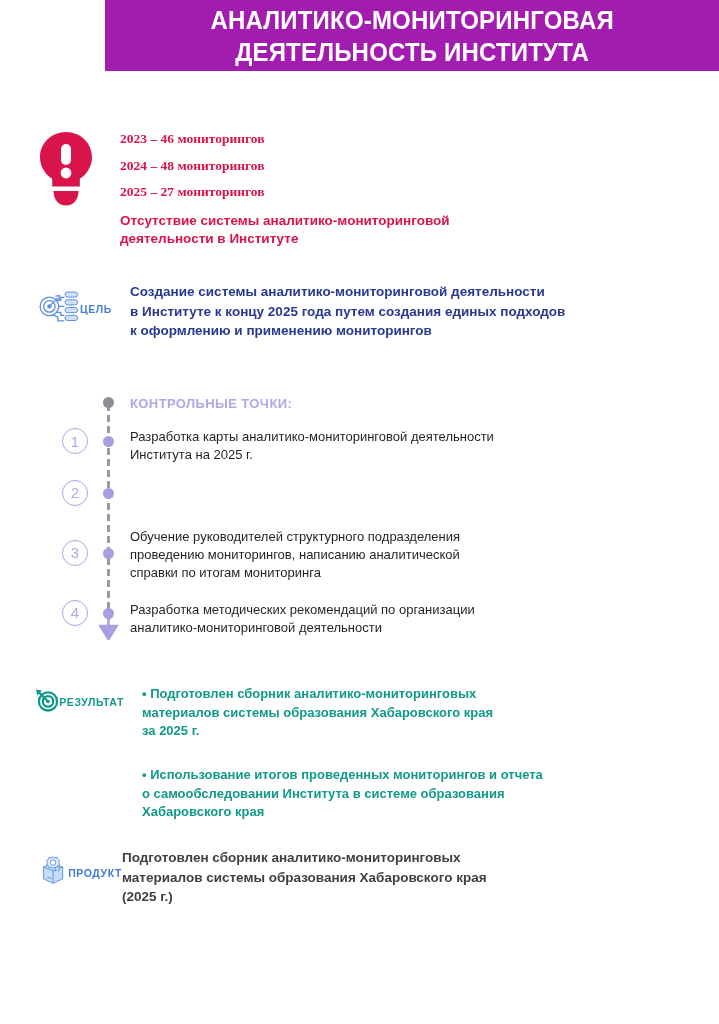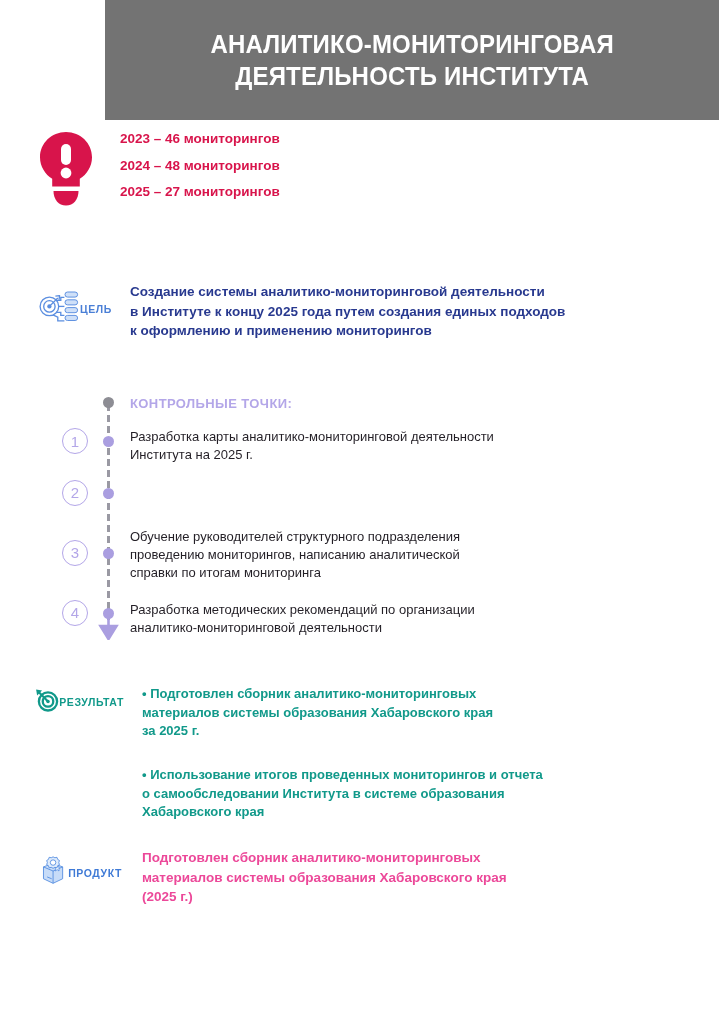--- a/index.html
+++ b/index.html
@@ -14,22 +14,22 @@
     font-family: "Liberation Sans", sans-serif;
     overflow: hidden;
   }
 
   
   .header {
     position: absolute;
     left: 105px;
     top: 0;
     width: 614px;
-    height: 120px;
-    background: #737373;
+    height: 71px;
+    background: #a21caf;
     display: flex;
     align-items: center;
     justify-content: center;
   }
   .header-title {
     color: #ffffff;
     font-size: 25px;
     font-weight: bold;
     line-height: 1.28;
     letter-spacing: 0.2px;
@@ -67,20 +67,21 @@
     margin-left: 20px;
     padding-top: 2px;
   }
   .problem-stat {
     color: #d8144b;
     font-size: 13.5px;
     font-weight: bold;
     line-height: 1.0;
     margin-bottom: 13px;
     white-space: nowrap;
+    font-family: Liberation Serif, serif;
   }
   .problem-note {
     color: #d8144b;
     font-size: 13.5px;
     font-weight: bold;
     line-height: 1.35;
     white-space: pre-line;
     margin-top: 2px;
   }
 
@@ -198,22 +199,21 @@
     white-space: pre-line;
     padding-top: 3px;
   }
   .result-text .blk { margin-bottom: 7px; }
   .result-text .blk:last-child { margin-bottom: 0; }
 
   
   #product-section { left: 38px; top: 838px; }
   .product-caption { color: #3f7ad6; }
   .product-text {
-    margin-left: 20px;
-    color: #ec4899;
+    color: #404040;
     font-size: 13.5px;
     font-weight: bold;
     line-height: 1.45;
     white-space: pre-line;
     padding-top: 10px;
   }
 </style>
 </head>
 <body>
 
@@ -228,20 +228,22 @@
       <path d="M28 2 C13.5 2 2 13.2 2 27.2 C2 36.5 7.2 44.3 14.2 48.8 L14.2 56.5 L41.8 56.5 L41.8 48.8 C48.8 44.3 54 36.5 54 27.2 C54 13.2 42.5 2 28 2 Z" fill="#d8144b"></path>
       <path d="M15.5 61 L40.5 61 C40.5 69.5 35.5 75.5 28 75.5 C20.5 75.5 15.5 69.5 15.5 61 Z" fill="#d8144b"></path>
       <rect x="23" y="14" width="10" height="21" rx="5" fill="#ffffff"></rect>
       <circle cx="28" cy="43" r="5.4" fill="#ffffff"></circle>
     </svg>
   </div>
   <div class="problem-lines">
     <div class="problem-stat">2023 – 46 мониторингов</div>
     <div class="problem-stat">2024 – 48 мониторингов</div>
     <div class="problem-stat">2025 – 27 мониторингов</div>
+    <div class="problem-note">Отсутствие системы аналитико-мониторинговой
+деятельности в Институте</div>
   </div>
 </div>
 
 <div class="section" id="goal-section">
   <div class="icon-col" style="width:74px;flex:0 0 74px;">
     <svg width="70" height="58" viewBox="0 0 70 58">
       <g fill="none" stroke="#5b8ee0" stroke-width="2.2">
         <circle cx="19" cy="28" r="15.5"></circle>
         <circle cx="19" cy="28" r="9.5"></circle>
         <path d="M19 28 L33 14"></path>

